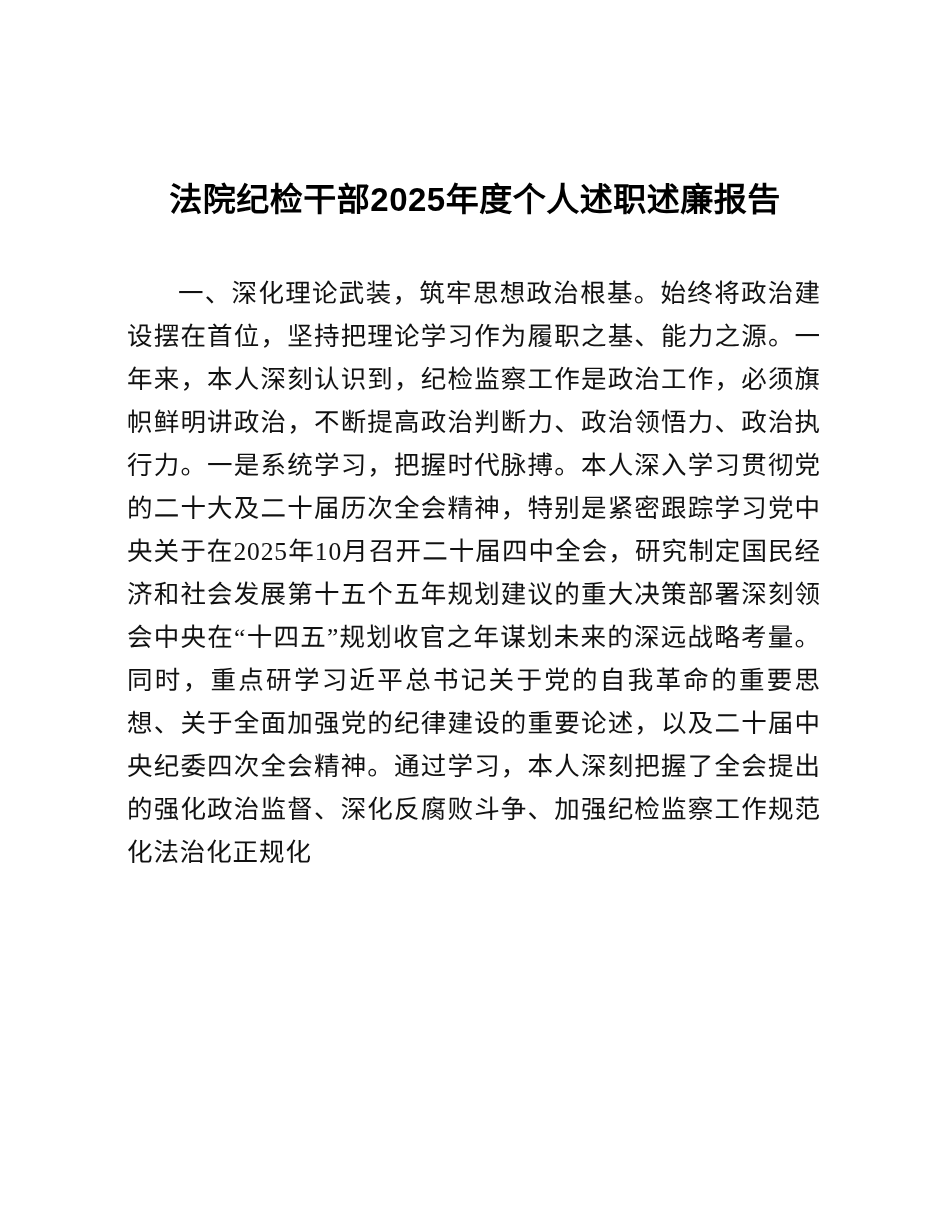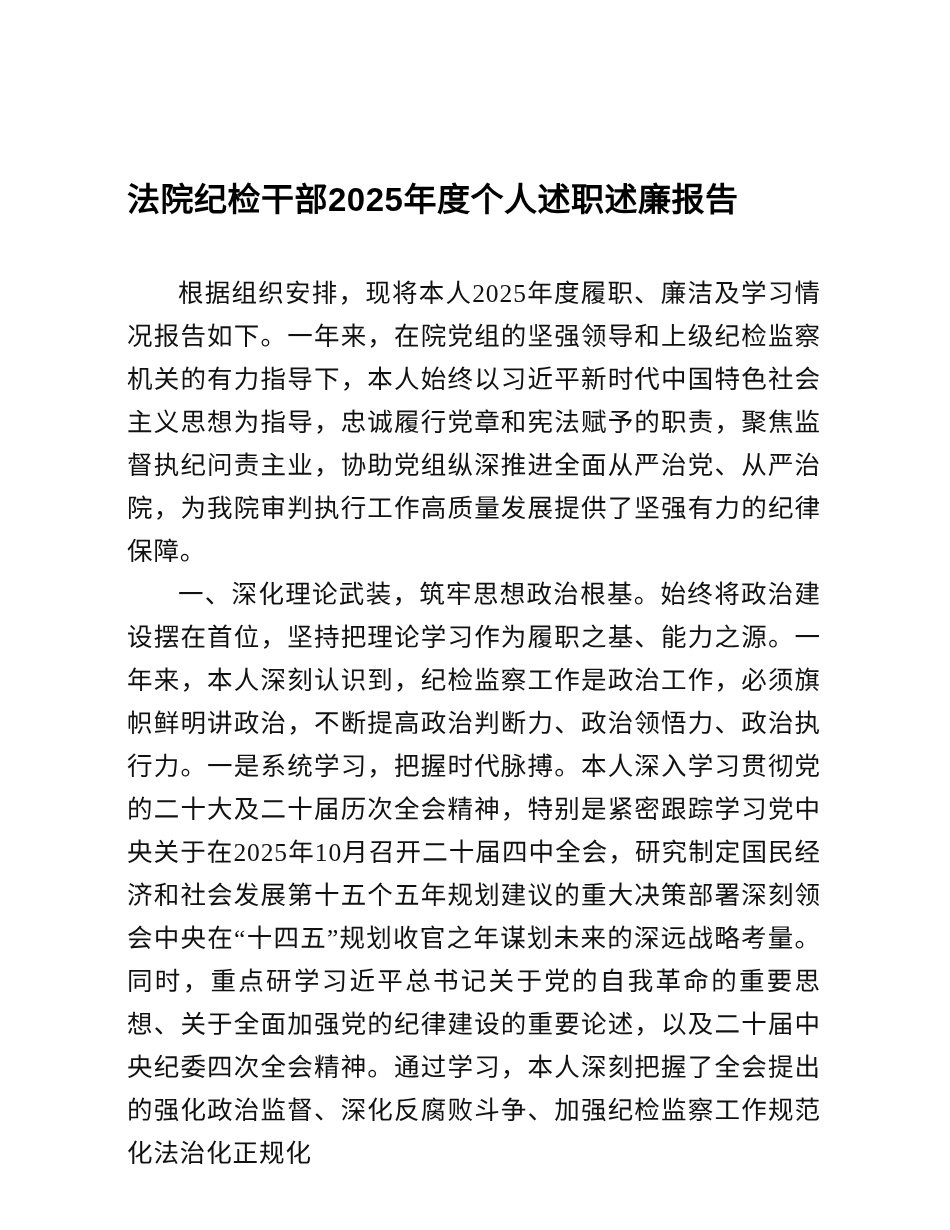--- a/index.html
+++ b/index.html
@@ -17,20 +17,21 @@
     overflow: hidden;
     box-sizing: border-box;
   }
 
   
   .doc-title {
     position: absolute;
     left: 127px;
     top: 155px;
     width: 696px;
+    text-align: center;
     font-family: "Liberation Sans", "DejaVu Sans", sans-serif;
     font-weight: 700;
     font-size: 33px;
     line-height: 46px;
     letter-spacing: 0.5px;
     color: #000000;
     white-space: nowrap;
   }
 
   
@@ -59,19 +60,18 @@
 </style>
 </head>
 <body>
 
 <div class="page">
 
   <h1 class="doc-title">法院纪检干部2025年度个人述职述廉报告</h1>
 
   <div class="doc-body">
 
-    <p class="para">根据组织安排，现将本人2025年度履职、廉洁及学习情况报告如下。一年来，在院党组的坚强领导和上级纪检监察机关的有力指导下，本人始终以习近平新时代中国特色社会主义思想为指导，忠诚履行党章和宪法赋予的职责，聚焦监督执纪问责主业，协助党组纵深推进全面从严治党、从严治院，为我院审判执行工作高质量发展提供了坚强有力的纪律保障。</p>
 
     <p class="para">一、深化理论武装，筑牢思想政治根基。始终将政治建设摆在首位，坚持把理论学习作为履职之基、能力之源。一年来，本人深刻认识到，纪检监察工作是政治工作，必须旗帜鲜明讲政治，不断提高政治判断力、政治领悟力、政治执行力。一是系统学习，把握时代脉搏。本人深入学习贯彻党的二十大及二十届历次全会精神，特别是紧密跟踪学习党中央关于在2025年10月召开二十届四中全会，研究制定国民经济和社会发展第十五个五年规划建议的重大决策部署深刻领会中央在“十四五”规划收官之年谋划未来的深远战略考量。同时，重点研学习近平总书记关于党的自我革命的重要思想、关于全面加强党的纪律建设的重要论述，以及二十届中央纪委四次全会精神。通过学习，本人深刻把握了全会提出的强化政治监督、深化反腐败斗争、加强纪检监察工作规范化法治化正规化</p>
 
   </div>
 
 </div>
 
 </body></html>

